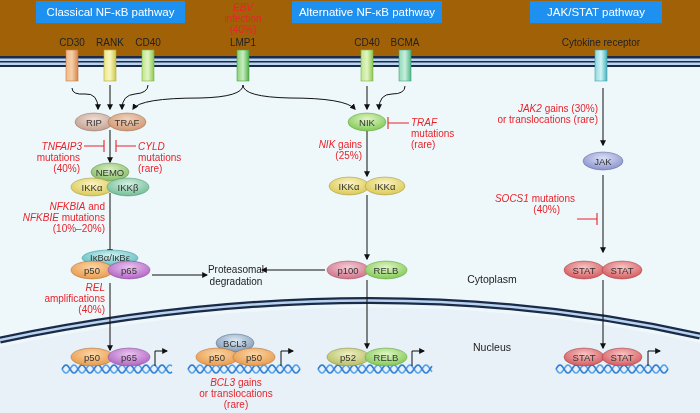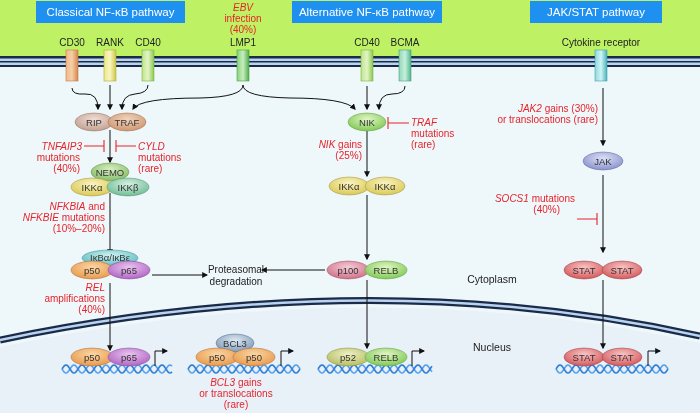--- a/index.html
+++ b/index.html
@@ -1,16 +1,16 @@
 <!DOCTYPE html>
 <html><head>
 <meta charset="utf-8">
 <style>
   html, body { margin:0; padding:0; background:#fff; }
-  #root { position:relative; width:700px; height:413px; overflow:hidden; background:#bef264;
+  #root { position:relative; width:700px; height:413px; overflow:hidden; background:#a16207;
     font-family:"Liberation Sans", sans-serif; }
   svg { position:absolute; left:0; top:0; }
   .lbl { font-family:"Liberation Sans", sans-serif; font-size:10px; fill:#222; }
   .red { font-family:"Liberation Sans", sans-serif; font-size:10px; fill:#e8232b; }
   .it { font-style:italic; }
   .hdr { font-family:"Liberation Sans", sans-serif; font-size:11.5px; fill:#fff; }
   .prot { font-family:"Liberation Sans", sans-serif; font-size:9.5px; fill:#333; }
   .region { font-family:"Liberation Sans", sans-serif; font-size:10.5px; fill:#222; }
 </style>
 </head>

